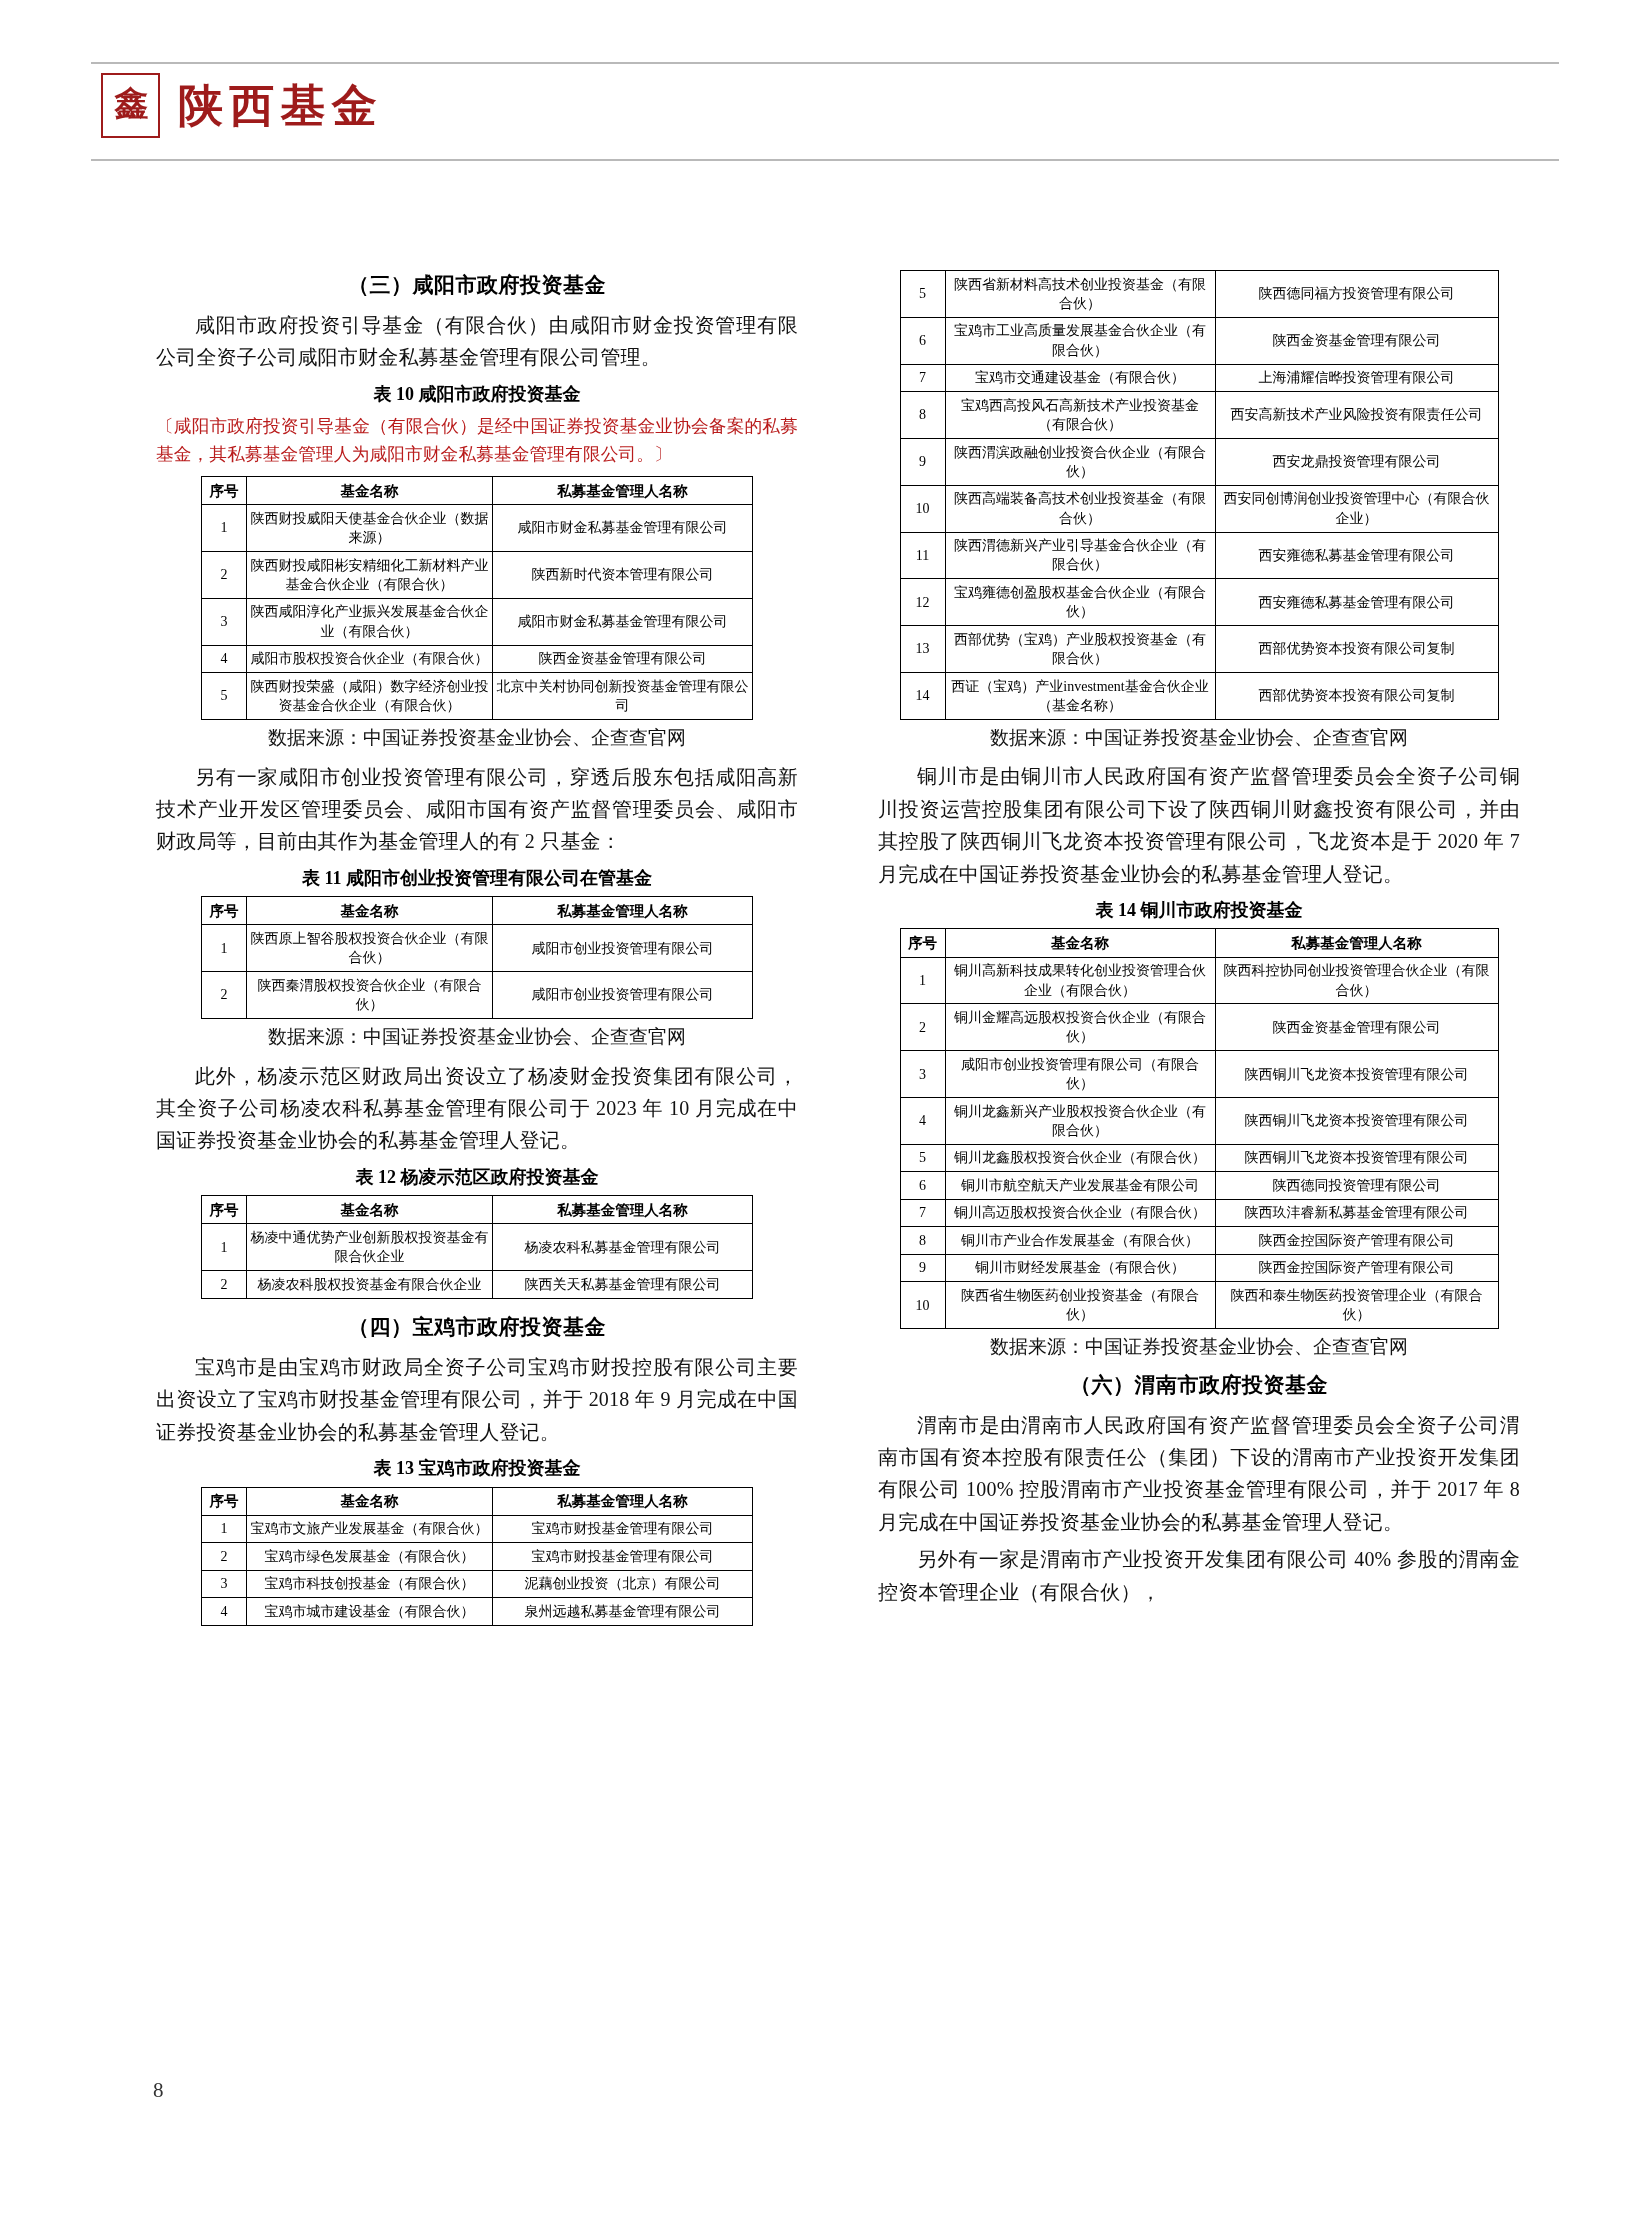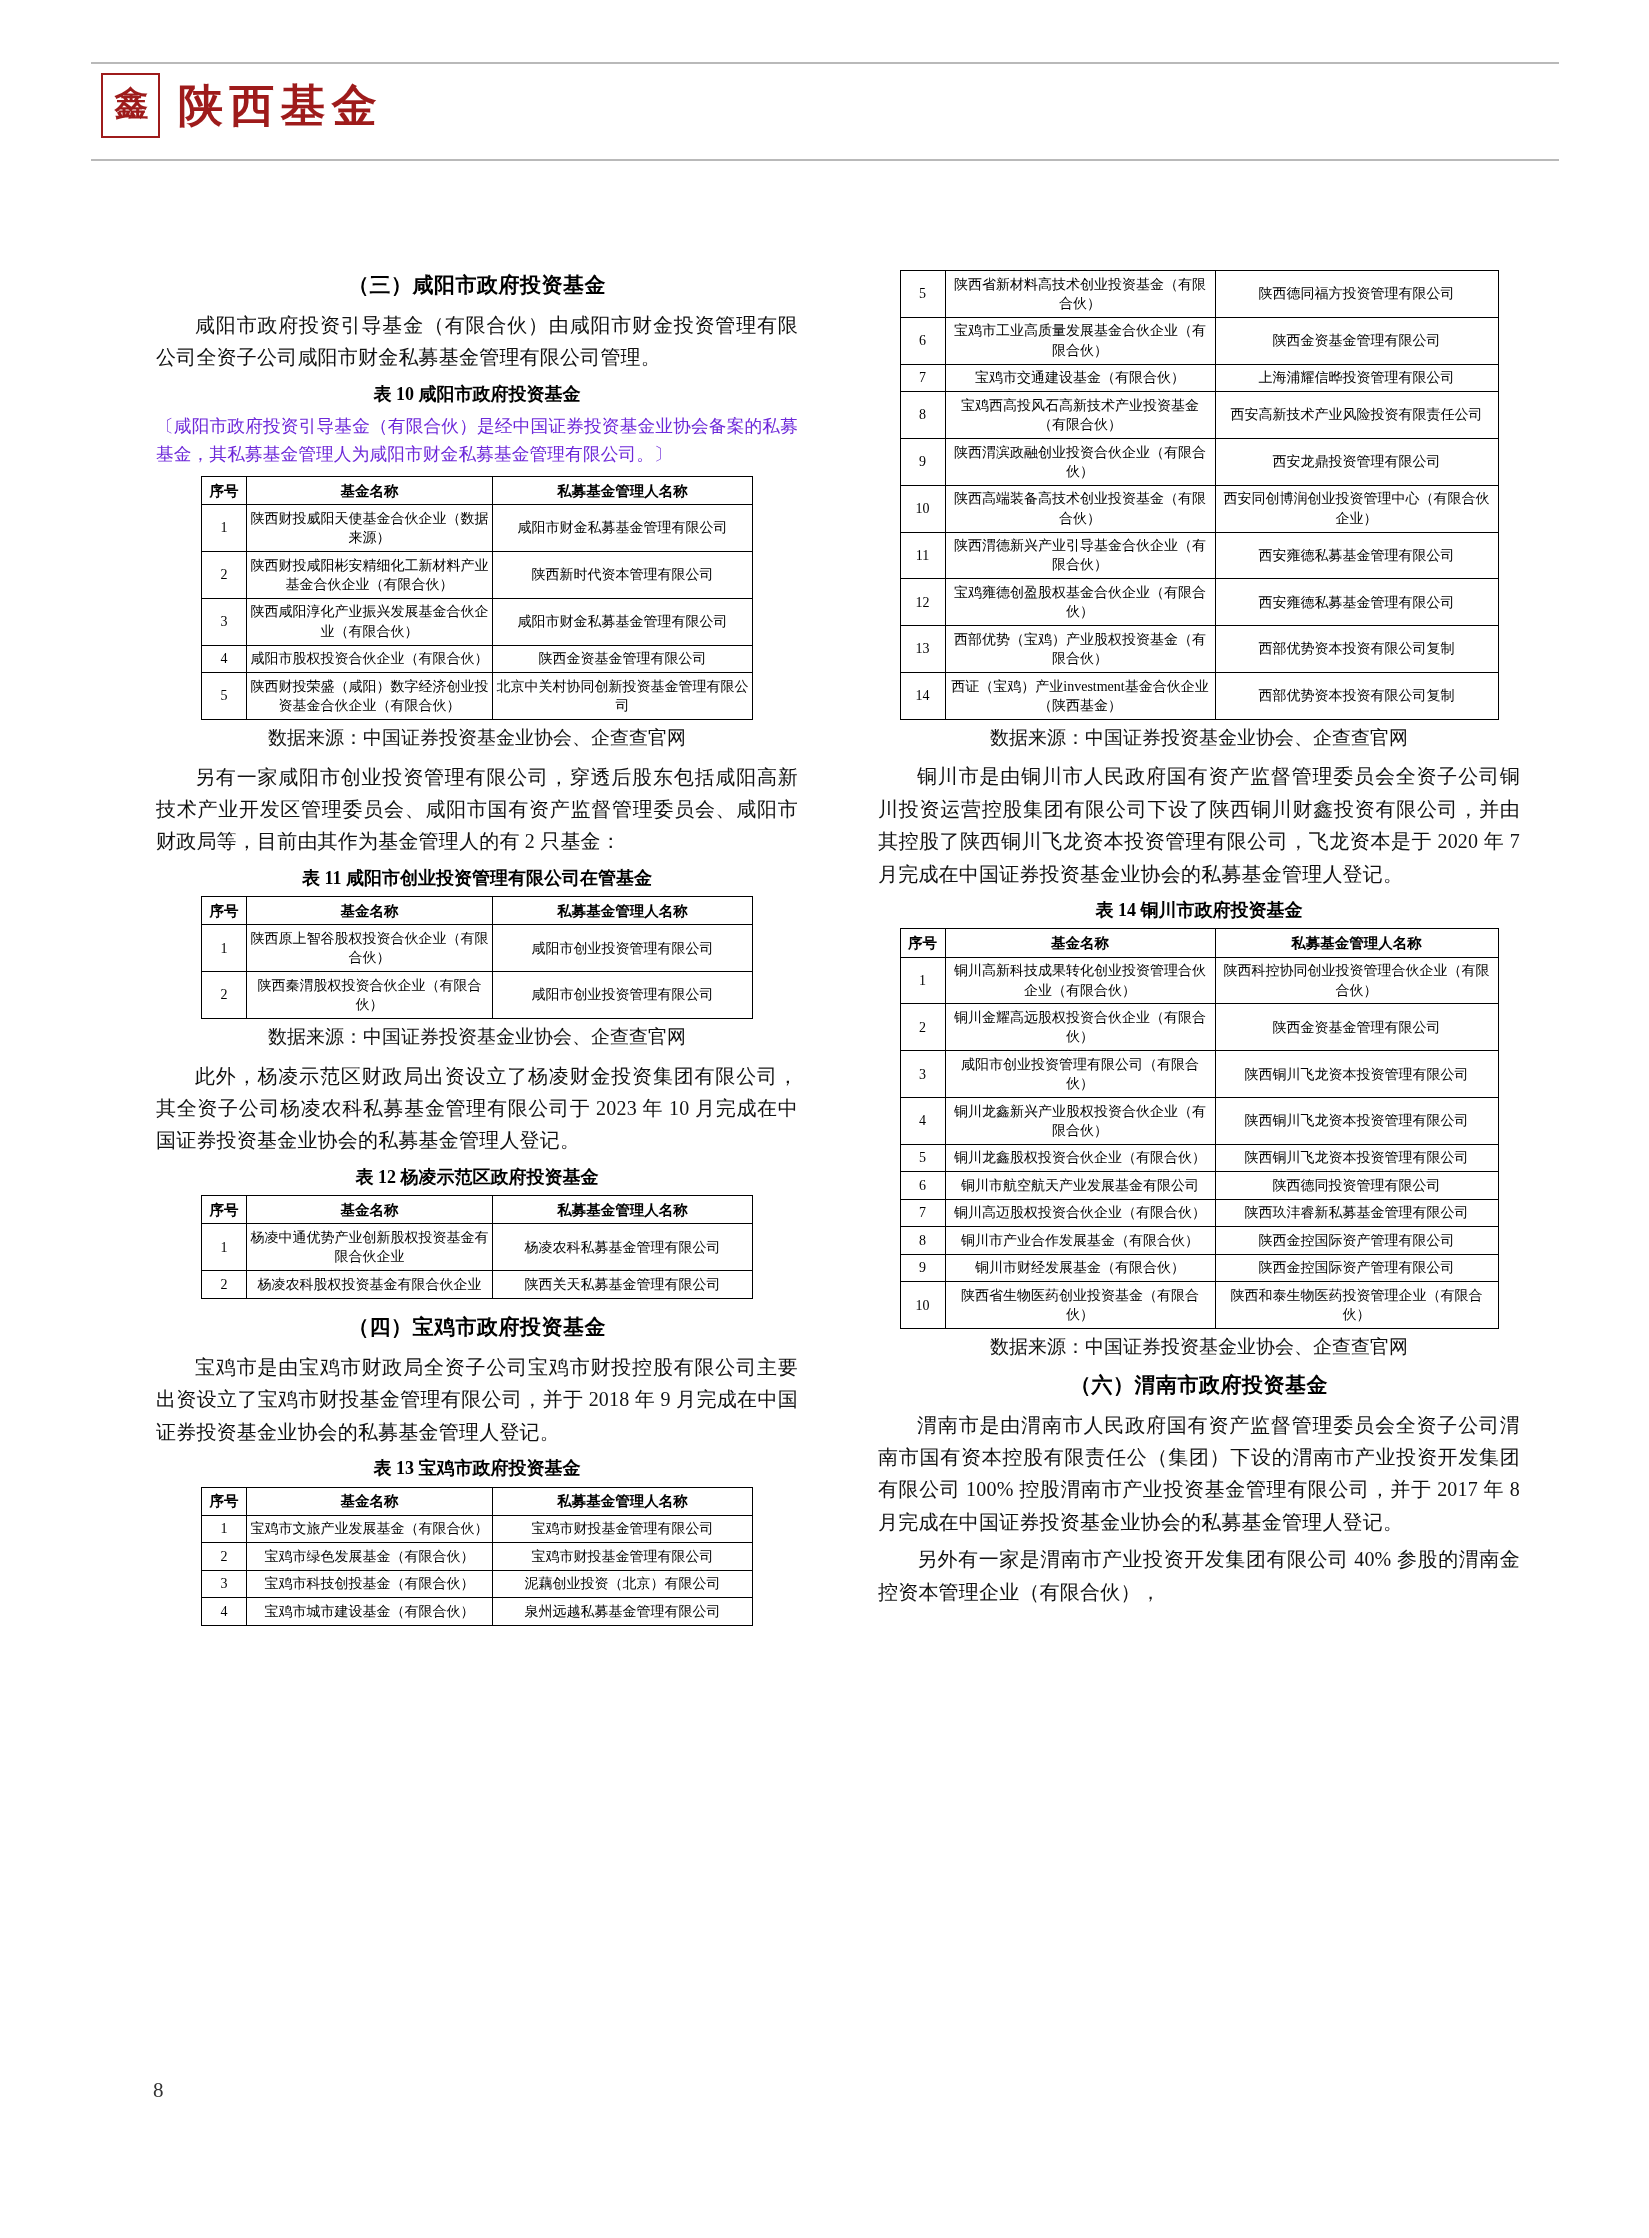--- a/index.html
+++ b/index.html
@@ -86,21 +86,21 @@
     line-height: 1.62;
     color: #111;
     margin: 0 0 5.2px 0;
     text-align: justify;
     text-indent: 39px;
     letter-spacing: 0.2px;
   }
   p.note {
     font-size: 17.7px;
     line-height: 1.6;
-    color: #6d28d9;
+    color: #b91c1c;
     margin: 3.1px 0 7.3px 0;
     text-align: justify;
     text-indent: 0;
     letter-spacing: 0.1px;
   }
   .tbl-title {
     font-size: 18px;
     font-weight: 700;
     text-align: center;
     margin: 8.3px 0 6.2px 0;
@@ -367,21 +367,21 @@
           <td>宝鸡雍德创盈股权基金合伙企业（有限合伙）</td>
           <td>西安雍德私募基金管理有限公司</td>
         </tr>
         <tr>
           <td>13</td>
           <td>西部优势（宝鸡）产业股权投资基金（有限合伙）</td>
           <td>西部优势资本投资有限公司复制</td>
         </tr>
         <tr>
           <td>14</td>
-          <td>西证（宝鸡）产业investment基金合伙企业（陕西基金）</td>
+          <td>西证（宝鸡）产业investment基金合伙企业（基金名称）</td>
           <td>西部优势资本投资有限公司复制</td>
         </tr>
       </tbody>
     </table>
     <div class="src">数据来源：中国证券投资基金业协会、企查查官网</div>
 
     <p class="body">铜川市是由铜川市人民政府国有资产监督管理委员会全资子公司铜川投资运营控股集团有限公司下设了陕西铜川财鑫投资有限公司，并由其控股了陕西铜川飞龙资本投资管理有限公司，飞龙资本是于 2020 年 7 月完成在中国证券投资基金业协会的私募基金管理人登记。</p>
 
     <div class="tbl-title">表 14 铜川市政府投资基金</div>
     <table class="t wide">

